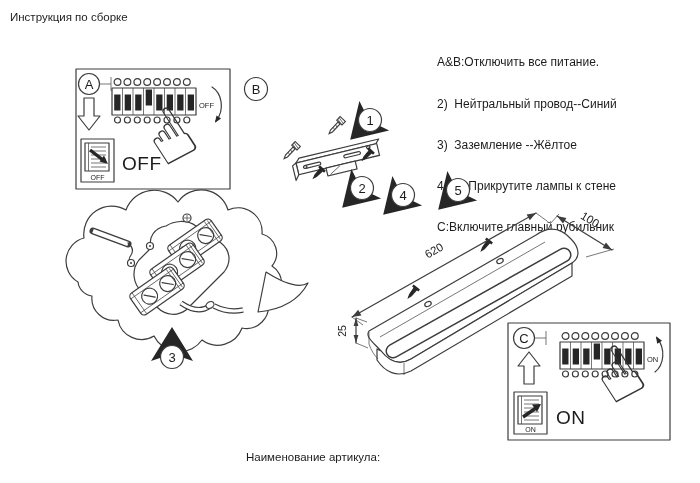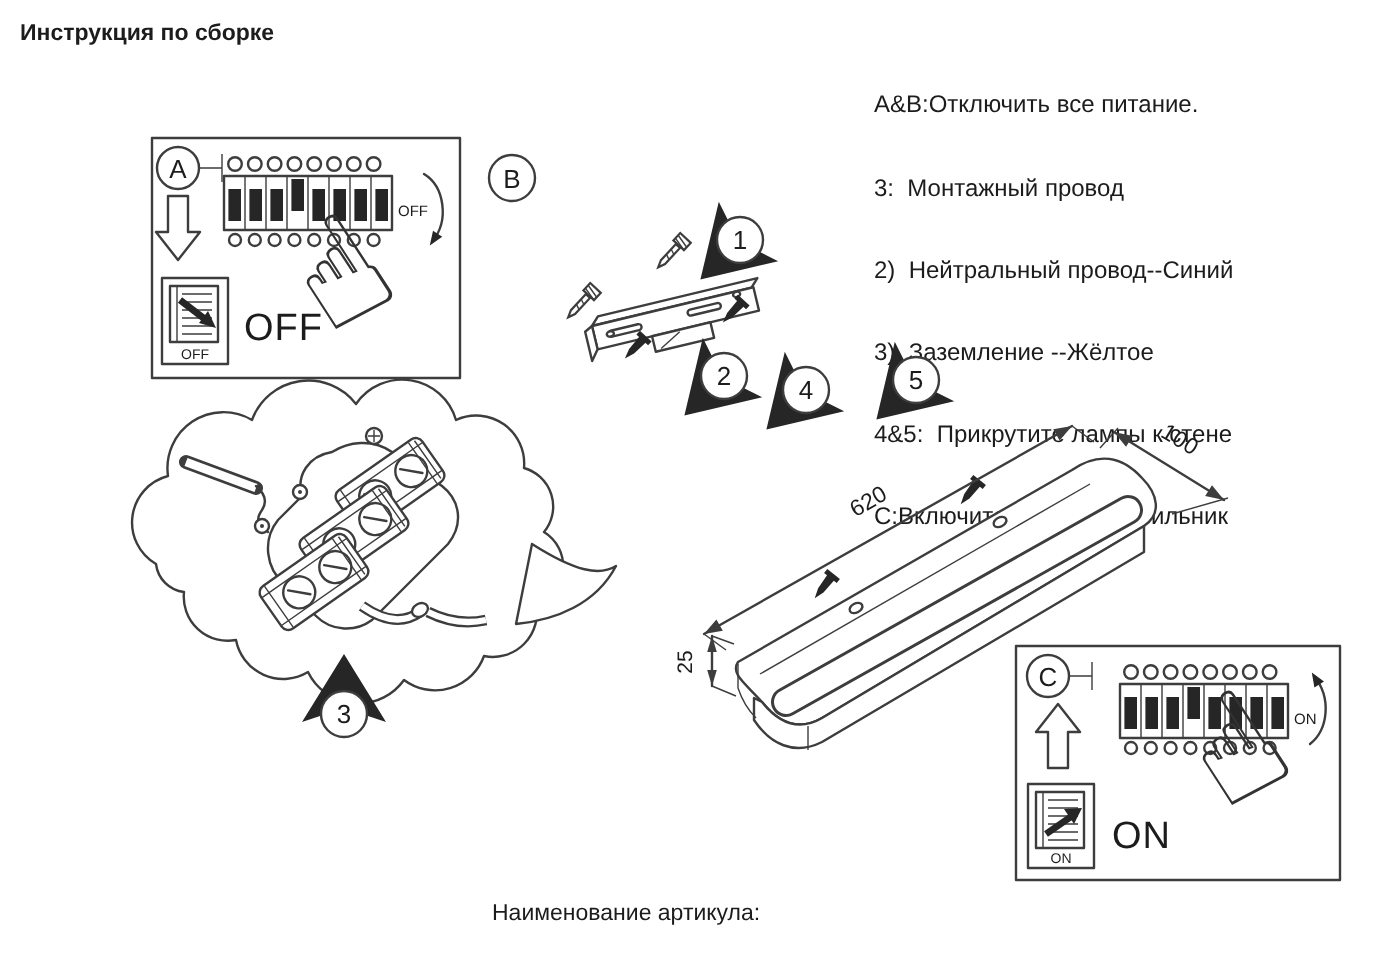--- a/index.html
+++ b/index.html
@@ -1,19 +1,19 @@
 <!DOCTYPE html>
 <html><head>
 <meta charset="utf-8">
 <style>
   html,body{margin:0;padding:0;background:#e8e8e8;}
   .page{position:relative;width:700px;height:483px;background:#ffffff;
         font-family:"Liberation Sans",sans-serif;color:#1c1c1c;overflow:hidden;}
-  .title{position:absolute;left:10px;top:11px;font-size:11.5px;font-weight:bold;}
-  .instructions{position:absolute;left:437px;top:19px;font-size:12px;
+  .title{position:absolute;left:10px;top:11px;font-size:11.5px;}
+  .instructions{position:absolute;left:437px;top:29px;font-size:12px;
                 line-height:13.7px;white-space:pre;}
   .diagram{position:absolute;left:0;top:0;}
   .article{position:absolute;left:246px;top:451px;display:flex;align-items:center;gap:7px;}
   .article .lbl{font-size:11.5px;}
   .article .val{font-size:14.5px;letter-spacing:.3px;}
   
   .ln{fill:none;stroke:#3d3d3d;stroke-width:1.2;stroke-linejoin:round;stroke-linecap:round;}
   .thin{fill:none;stroke:#3d3d3d;stroke-width:.7;}
   .fw{fill:#ffffff;stroke:#3d3d3d;stroke-width:1.2;stroke-linejoin:round;}
   .fb{fill:#262626;stroke:none;}
@@ -22,21 +22,20 @@
 </style>
 </head>
 <body>
 
 <div class="page">
 
   <div class="title">Инструкция по сборке</div>
 
   <div class="instructions">
     <div>A&amp;B:Отключить все питание.</div>
-    <div>3:  Монтажный провод</div>
     <div>2)  Нейтральный провод--Синий</div>
     <div>3)  Заземление --Жёлтое</div>
     <div>4&amp;5:  Прикрутите лампы к стене</div>
     <div>C:Включите главный рубильник</div>
   </div>
 
   <svg class="diagram" width="700" height="483" viewBox="0 0 700 483">
     <defs>
 
       <g id="breaker">

